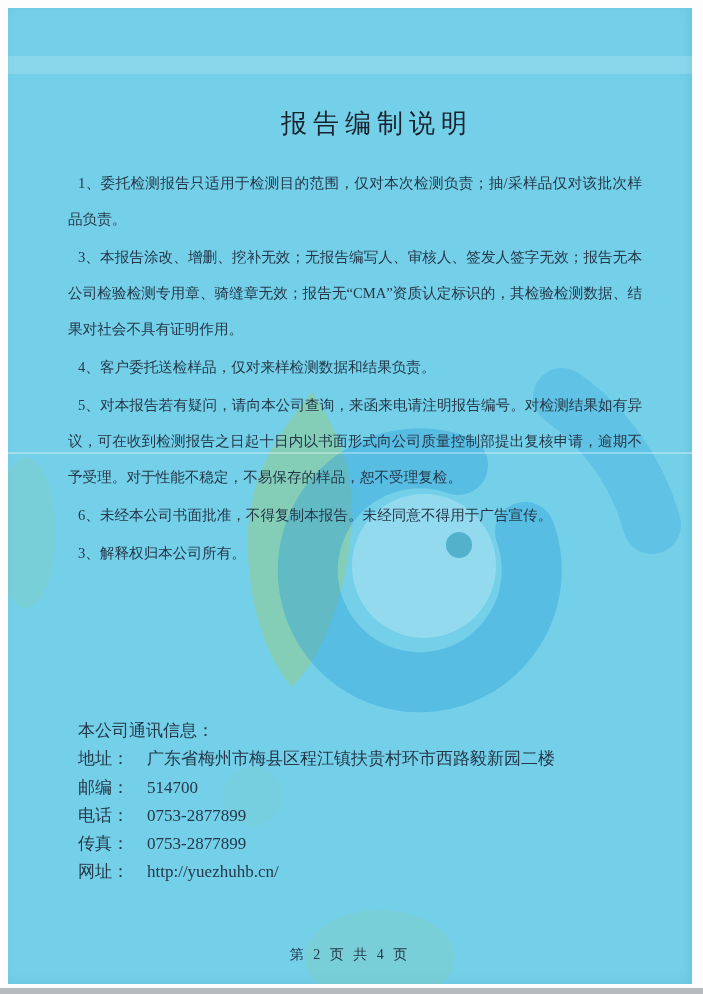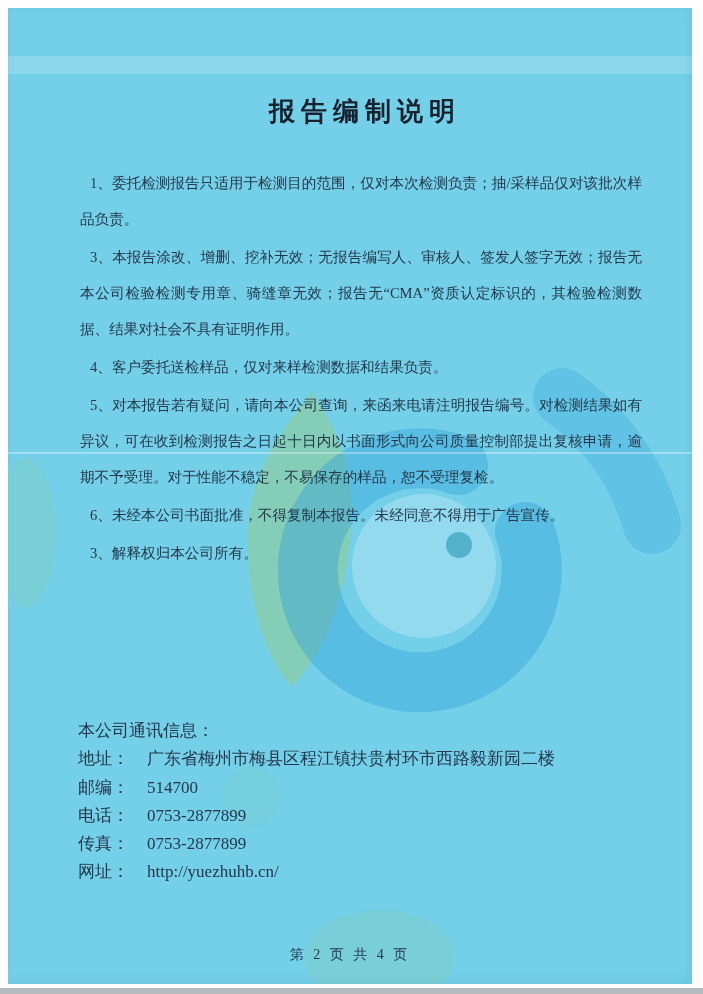--- a/index.html
+++ b/index.html
@@ -21,31 +21,31 @@
   .scanline-band{
     position:absolute;left:0;right:0;top:48px;height:18px;
     background:rgba(255,255,255,0.16);
   }
   .scanline-thin{
     position:absolute;left:0;right:0;top:444px;height:2px;
     background:rgba(255,255,255,0.33);
   }
   .page-title{
     position:absolute;top:86px;left:0;width:100%;
-    margin:0;text-align:center;text-indent:30px;
+    margin:12px;text-align:center;text-indent:30px;
     font-family:"Liberation Sans","DejaVu Sans",sans-serif;
-    font-weight:700;font-size:26px;line-height:34px;letter-spacing:6px;
+    font-weight:400;font-size:26px;line-height:34px;letter-spacing:6px;
     color:var(--titleInk,#17222e);
   }
   .notice-list{
     position:absolute;top:157px;left:56px;width:578px;
     font-size:14.6px;line-height:36px;color:var(--ink,#24384a);
   }
   .notice-list p{
-    margin:0 0 2px 16px;text-indent:10px;text-align:justify;
+    margin:0 0 2px 4px;text-indent:10px;text-align:justify;
     letter-spacing:0;word-break:break-all;
   }
   .contact-block{
     position:absolute;top:709px;left:70px;width:560px;
     font-size:17px;line-height:28.3px;color:var(--ink,#24384a);
   }
   .contact-block p{margin:0;}
   .contact-row .val{margin-left:18px;}
   .page-footer{
     position:absolute;top:938px;left:0;width:100%;

